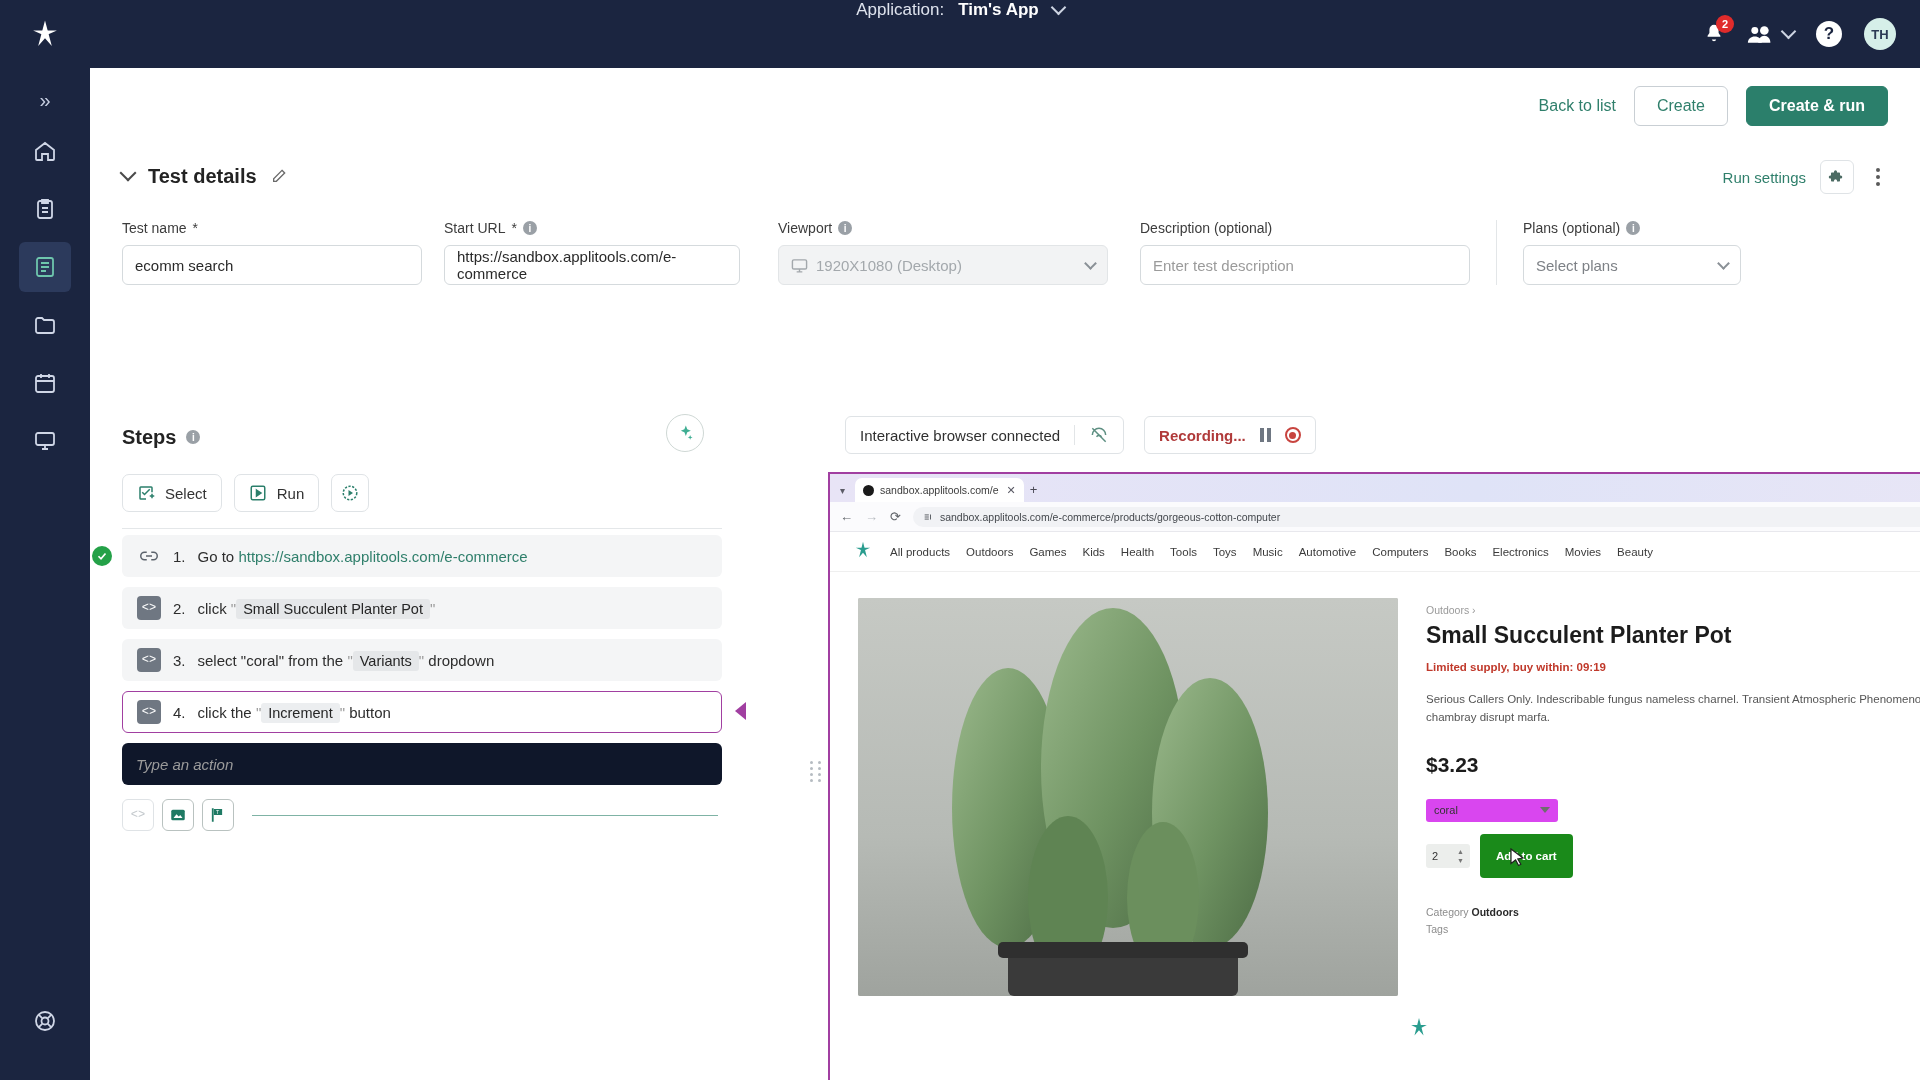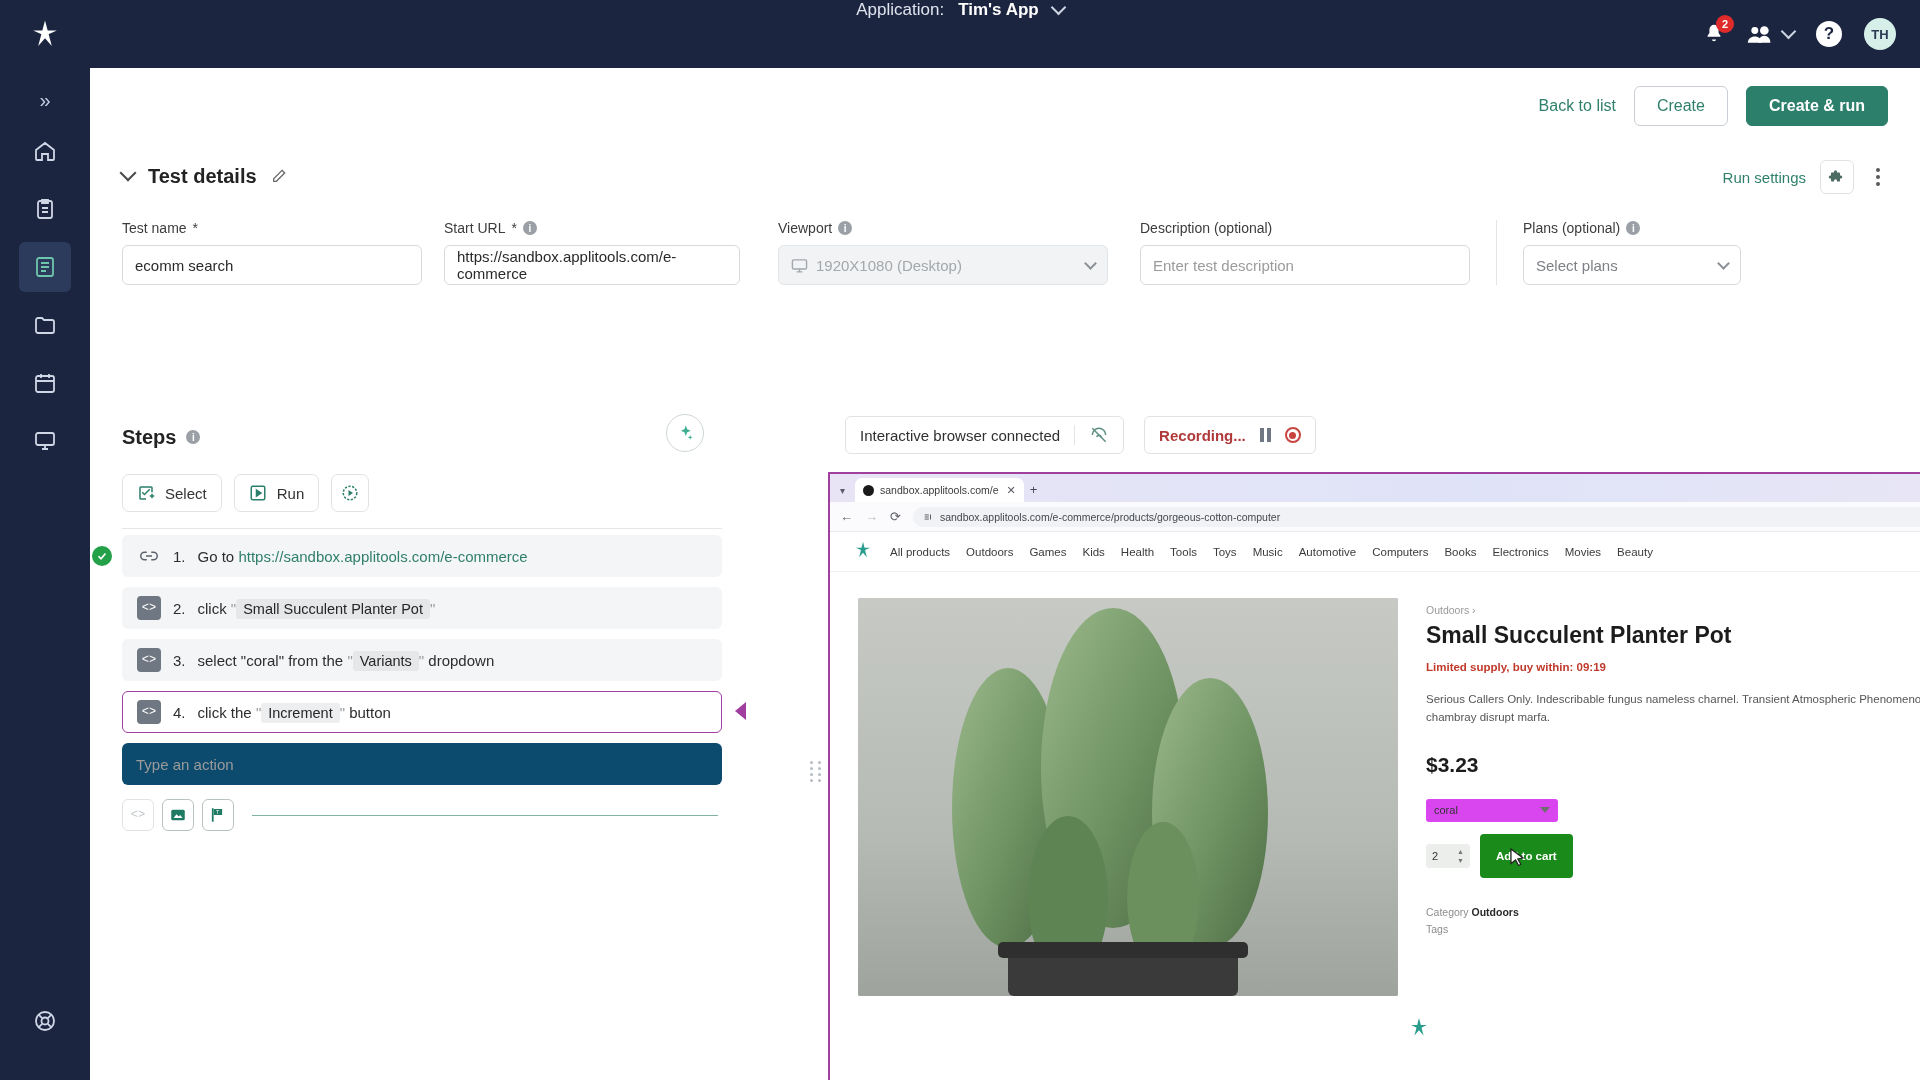--- a/index.html
+++ b/index.html
@@ -201,22 +201,22 @@
   }
   .step-body.selected .chip { background: #eceef0; }
   .quote { color: #9a9a9a; }
   .step-arrow {
     position: absolute; right: -24px; top: 11px;
     width: 0; height: 0; border-top: 9px solid transparent; border-bottom: 9px solid transparent;
     border-right: 11px solid #a13fa1;
   }
 
   .action-input {
-    height: 42px; background: #0c4a6e; border-radius: 6px; display: flex; align-items: center;
-    padding: 0 14px; color: #9b9b9b; font-size: 15px; cursor: text; margin-top: 2px;
+    height: 42px; background: #0f172a; border-radius: 6px; display: flex; align-items: center;
+    padding: 0 14px; color: #9b9b9b; font-size: 15px; cursor: text; margin-top: 2px; font-style: italic;
   }
   .action-tools { display: flex; align-items: center; gap: 8px; margin-top: 14px; }
   .atool {
     width: 32px; height: 32px; border: 1px solid #dfe3e6; border-radius: 6px; background: #fff;
     display: flex; align-items: center; justify-content: center; cursor: pointer;
   }
   .atool.on { border-color: #b9c2c0; }
   .atool-rule { flex: 1; height: 1px; background: #7fb3a5; margin-left: 10px; margin-right: 4px; }
 
   

